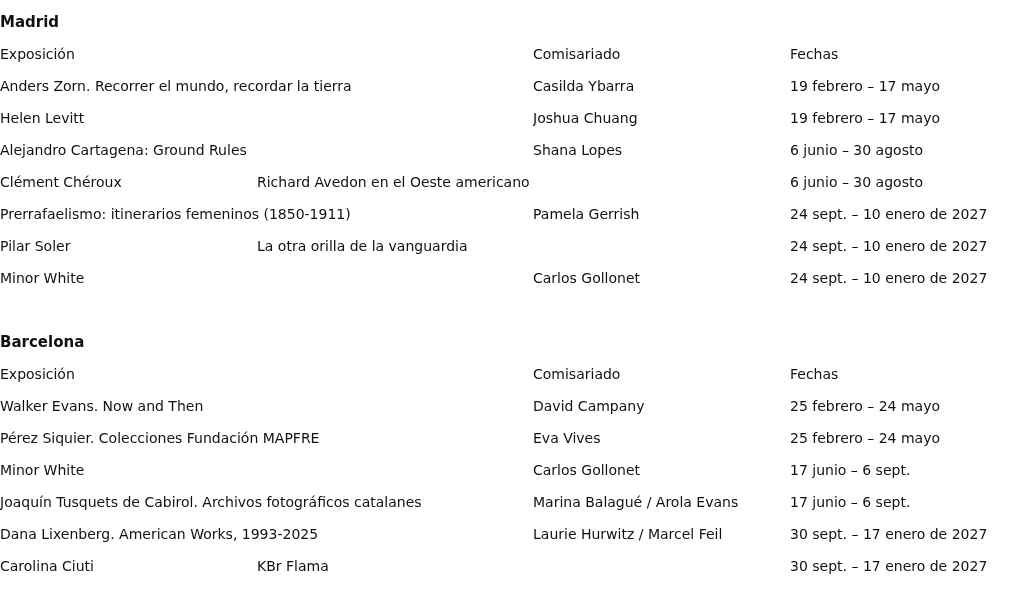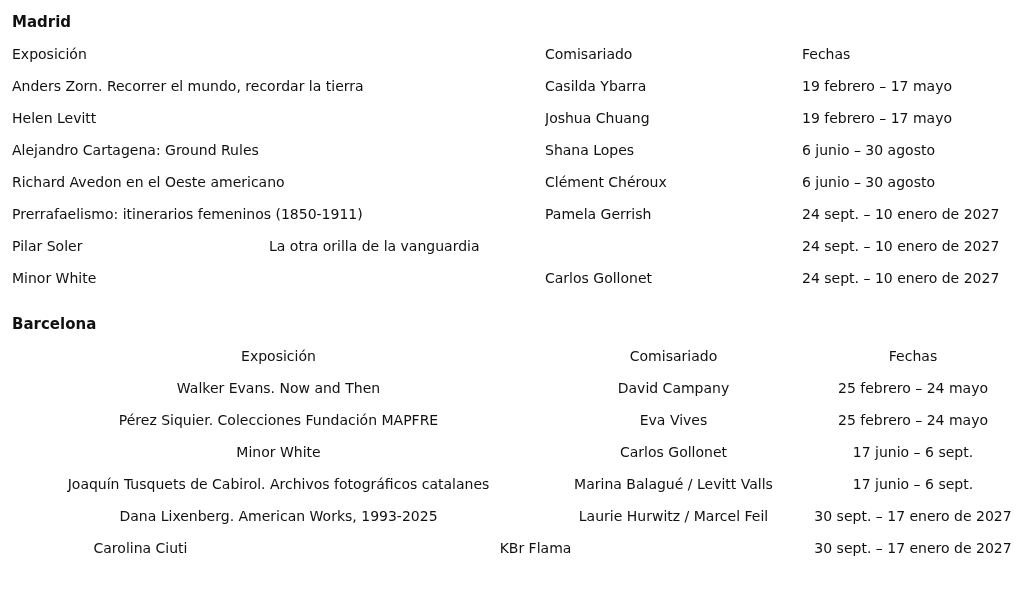--- a/index.html
+++ b/index.html
@@ -10,27 +10,25 @@
     height: 603px;
     overflow: hidden;
   }
   body {
     font-family: "DejaVu Sans", "Liberation Sans", sans-serif;
     color: #111111;
     font-size: 14px;
   }
   #content {
     padding-top: 6px;
-    padding-left: 12px;
     box-sizing: border-box;
   }
   .city-section { }
   .city-section + .city-section {
-    margin-top: 14px;
-    text-align: center;
+    margin-top: 32px;
   }
   .city-title {
     margin: 0;
     font-size: 15px;
     font-weight: bold;
     height: 32px;
     display: flex;
     align-items: center;
   }
   .row {
@@ -70,22 +68,22 @@
     <div class="col fec">19 febrero – 17 mayo</div>
   </div>
 
   <div class="row">
     <div class="col exp">Alejandro Cartagena: Ground Rules</div>
     <div class="col com">Shana Lopes</div>
     <div class="col fec">6 junio – 30 agosto</div>
   </div>
 
   <div class="row">
+    <div class="col com">Clément Chéroux</div>
     <div class="col exp">Richard Avedon en el Oeste americano</div>
-    <div class="col com">Clément Chéroux</div>
     <div class="col fec">6 junio – 30 agosto</div>
   </div>
 
   <div class="row">
     <div class="col exp">Prerrafaelismo: itinerarios femeninos (1850-1911)</div>
     <div class="col com">Pamela Gerrish</div>
     <div class="col fec">24 sept. – 10 enero de 2027</div>
   </div>
 
   <div class="row">
@@ -122,21 +120,21 @@
   </div>
 
   <div class="row">
     <div class="col exp">Minor White</div>
     <div class="col com">Carlos Gollonet</div>
     <div class="col fec">17 junio – 6 sept.</div>
   </div>
 
   <div class="row">
     <div class="col exp">Joaquín Tusquets de Cabirol. Archivos fotográficos catalanes</div>
-    <div class="col com">Marina Balagué / Levitt Valls</div>
+    <div class="col com">Marina Balagué / Arola Evans</div>
     <div class="col fec">17 junio – 6 sept.</div>
   </div>
 
   <div class="row">
     <div class="col exp">Dana Lixenberg. American Works, 1993-2025</div>
     <div class="col com">Laurie Hurwitz / Marcel Feil</div>
     <div class="col fec">30 sept. – 17 enero de 2027</div>
   </div>
 
   <div class="row">

